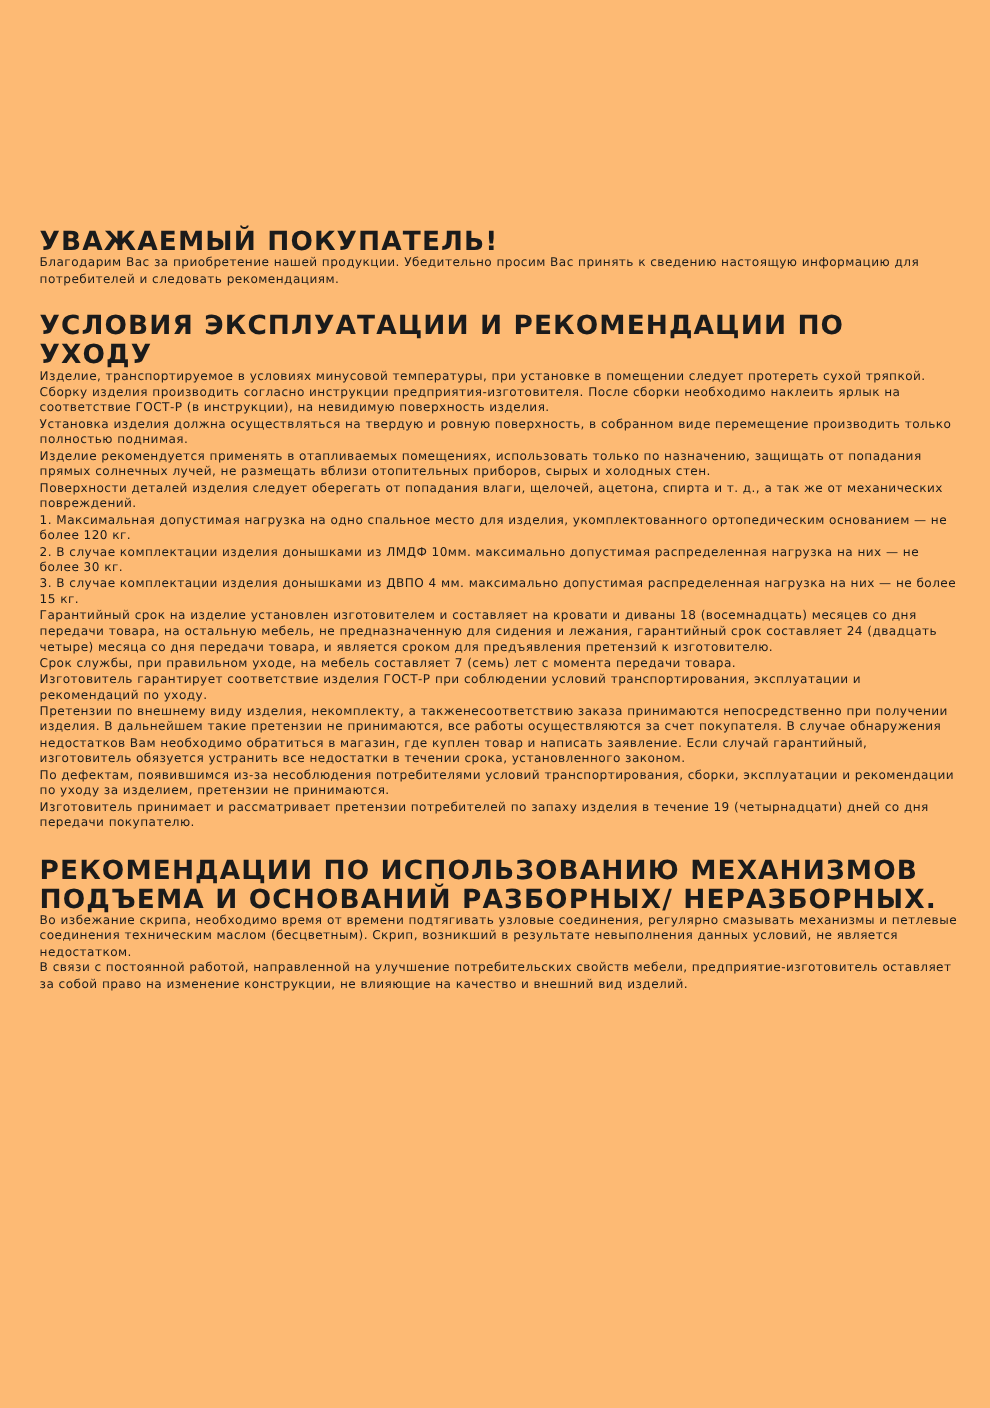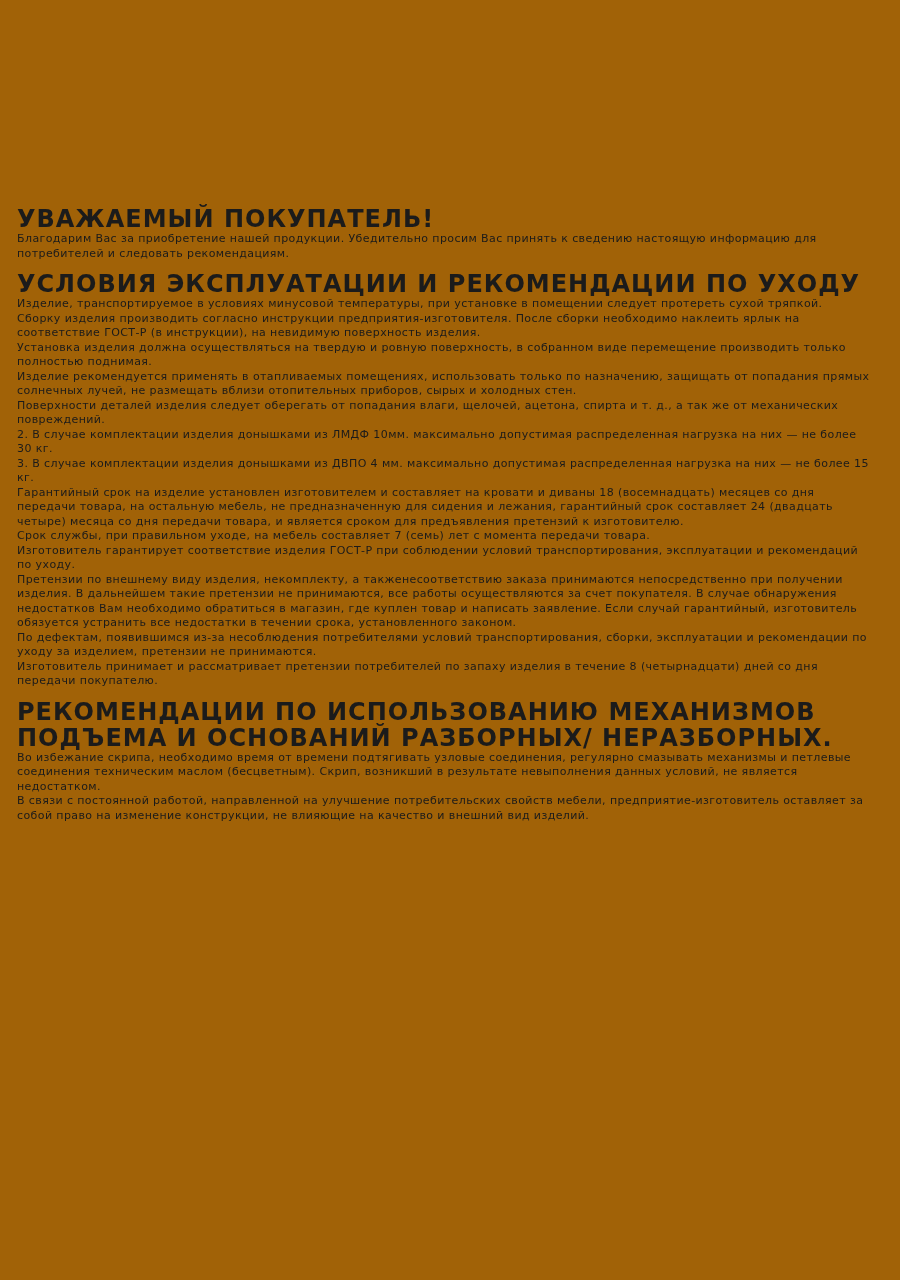--- a/index.html
+++ b/index.html
@@ -11,34 +11,34 @@
     width: 900px;
     height: 1280px;
     font-family: "DejaVu Sans", "Liberation Sans", sans-serif;
     color: #1b1b1b;
     -webkit-font-smoothing: antialiased;
   }
   .page {
     box-sizing: border-box;
     width: 900px;
     height: 1280px;
-    padding: 206px 27px 0 17px;
+    padding: 206px 27px 0 36px;
     overflow: hidden;
-    background: #a16207;
+    background: #fdba74;
   }
   h1 {
     font-size: 24px;
     font-weight: bold;
     line-height: 26px;
     letter-spacing: 1px;
     margin: 0;
     color: #1b1b1b;
   }
   h1.gap {
-    margin-top: 10px;
+    margin-top: 22px;
   }
   p {
     font-size: 11px;
     line-height: 14.5px;
     letter-spacing: 0.4px;
     margin: 0;
     color: #1b1b1b;
   }
   p.attention-label {
     font-weight: bold;
@@ -55,31 +55,32 @@
     <p>Благодарим Вас за приобретение нашей продукции. Убедительно просим Вас принять к сведению настоящую информацию для потребителей и следовать рекомендациям.</p>
   </section>
 
   <section>
     <h1 class="gap">УСЛОВИЯ ЭКСПЛУАТАЦИИ И РЕКОМЕНДАЦИИ ПО УХОДУ</h1>
     <p>Изделие, транспортируемое в условиях минусовой температуры, при установке в помещении следует протереть сухой тряпкой.</p>
     <p>Сборку изделия производить согласно инструкции предприятия-изготовителя. После сборки необходимо наклеить ярлык на соответствие ГОСТ-Р (в инструкции), на невидимую поверхность изделия.</p>
     <p>Установка изделия должна осуществляться на твердую и ровную поверхность, в собранном виде перемещение производить только полностью поднимая.</p>
     <p>Изделие рекомендуется применять в отапливаемых помещениях, использовать только по назначению, защищать от попадания прямых солнечных лучей, не размещать вблизи отопительных приборов, сырых и холодных стен.</p>
     <p>Поверхности деталей изделия следует оберегать от попадания влаги, щелочей, ацетона, спирта и т. д., а так же от механических повреждений.</p>
+    <p>1. Максимальная допустимая нагрузка на одно спальное место для изделия, укомплектованного ортопедическим основанием — не более 120 кг.</p>
     <p>2. В случае комплектации изделия донышками из ЛМДФ 10мм. максимально допустимая распределенная нагрузка на них — не более 30 кг.</p>
     <p>3. В случае комплектации изделия донышками из ДВПО 4 мм. максимально допустимая распределенная нагрузка на них — не более 15 кг.</p>
   </section>
 
   <section>
     <p>Гарантийный срок на изделие установлен изготовителем и составляет на кровати и диваны 18 (восемнадцать) месяцев со дня передачи товара, на остальную мебель, не предназначенную для сидения и лежания, гарантийный срок составляет 24 (двадцать четыре) месяца со дня передачи товара, и является сроком для предъявления претензий к изготовителю.</p>
     <p>Срок службы, при правильном уходе, на мебель составляет 7 (семь) лет с момента передачи товара.</p>
     <p>Изготовитель гарантирует соответствие изделия ГОСТ-Р при соблюдении условий транспортирования, эксплуатации и рекомендаций по уходу.</p>
     <p>Претензии по внешнему виду изделия, некомплекту, а такженесоответствию заказа принимаются непосредственно при получении изделия. В дальнейшем такие претензии не принимаются, все работы осуществляются за счет покупателя. В случае обнаружения недостатков Вам необходимо обратиться в магазин, где куплен товар и написать заявление. Если случай гарантийный, изготовитель обязуется устранить все недостатки в течении срока, установленного законом.</p>
     <p>По дефектам, появившимся из-за несоблюдения потребителями условий транспортирования, сборки, эксплуатации и рекомендации по уходу за изделием, претензии не принимаются.</p>
-    <p>Изготовитель принимает и рассматривает претензии потребителей по запаху изделия в течение 8 (четырнадцати) дней со дня передачи покупателю.</p>
+    <p>Изготовитель принимает и рассматривает претензии потребителей по запаху изделия в течение 19 (четырнадцати) дней со дня передачи покупателю.</p>
   </section>
 
   <section>
     <h1 class="gap">РЕКОМЕНДАЦИИ ПО ИСПОЛЬЗОВАНИЮ МЕХАНИЗМОВ ПОДЪЕМА И ОСНОВАНИЙ РАЗБОРНЫХ/ НЕРАЗБОРНЫХ.</h1>
     <p>Во избежание скрипа, необходимо время от времени подтягивать узловые соединения, регулярно смазывать механизмы и петлевые соединения техническим маслом (бесцветным). Скрип, возникший в результате невыполнения данных условий, не является недостатком.</p>
     <p>В связи с постоянной работой, направленной на улучшение потребительских свойств мебели, предприятие-изготовитель оставляет за собой право на изменение конструкции, не влияющие на качество и внешний вид изделий.</p>
   </section>
 
 </div>
 

